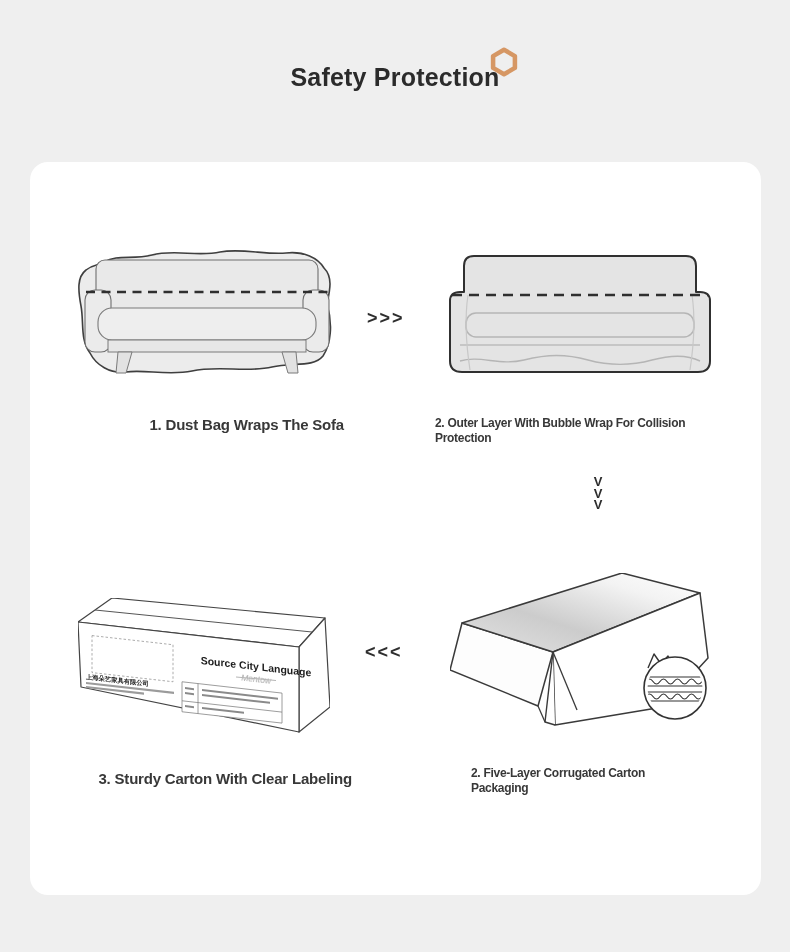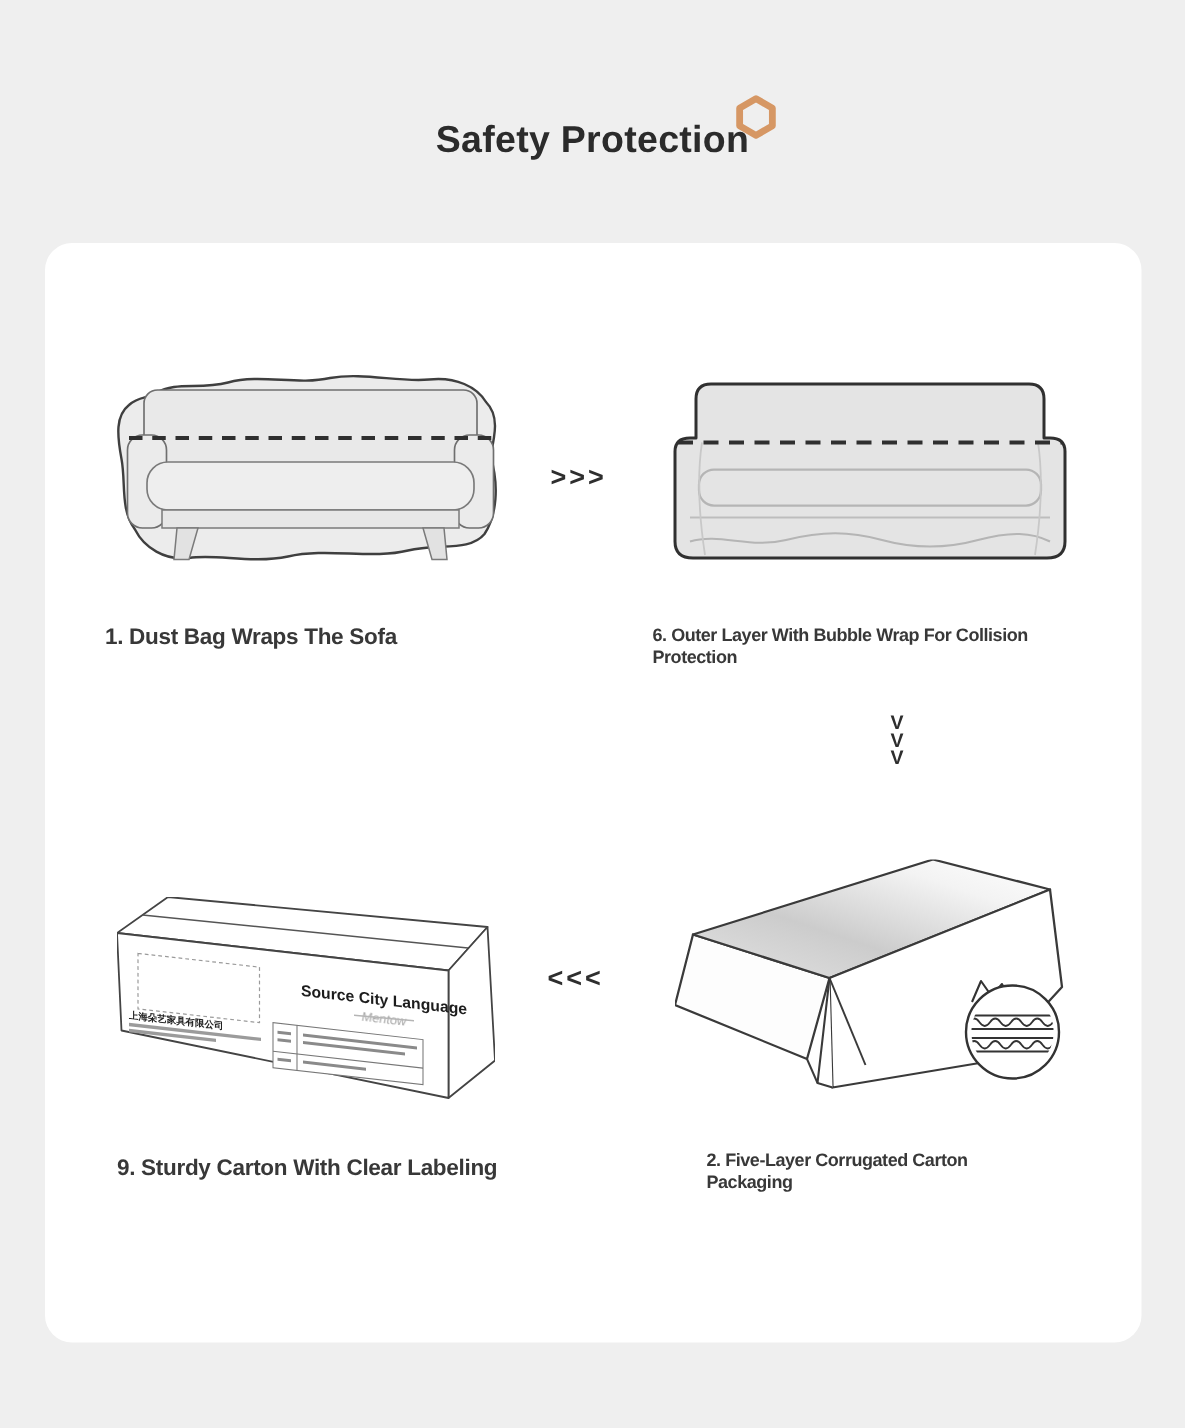--- a/index.html
+++ b/index.html
@@ -2,39 +2,39 @@
 <html><head>
 <meta charset="utf-8">
 <style>
   html,body{margin:0;padding:0;}
   body{
     width:790px;height:952px;position:relative;overflow:hidden;
     background:#efefef;
     font-family:"Liberation Sans",sans-serif;
   }
   .header{
-    position:absolute;left:0;top:58px;width:790px;height:70px;
+    position:absolute;left:0;top:42px;width:790px;height:70px;
     display:flex;align-items:center;justify-content:center;
   }
   .title-wrap{position:relative;display:inline-block;}
   .page-title{
     margin:0;font-size:25px;font-weight:700;color:#2b2b2b;letter-spacing:.2px;
   }
   .hex-icon{position:absolute;right:-20px;top:-16px;}
   .card{
     position:absolute;left:30px;top:162px;width:731px;height:733px;
     background:#ffffff;border-radius:18px;
   }
   .fig{position:absolute;}
   .caption{
     position:absolute;color:#383838;font-weight:700;
   }
   .cap-lg{font-size:15px;letter-spacing:-.2px;}
   .cap-sm{font-size:12px;line-height:15px;letter-spacing:-.3px;}
-  .cap-center{text-align:left;}
+  .cap-center{text-align:right;}
   .arrow{
     position:absolute;color:#2e2e2e;font-weight:700;
   }
   .arrow-h{font-size:18px;letter-spacing:2px;}
   .arrow-v{
     font-size:13px;line-height:11.5px;white-space:pre-line;text-align:center;width:24px;
   }
 </style>
 </head>
 <body>
@@ -73,21 +73,21 @@
              Q2,39 12,39 Z" fill="#e4e4e4" stroke="#303030" stroke-width="2" stroke-linejoin="round"></path>
     <rect x="18" y="60" width="228" height="24" rx="10" fill="none" stroke="#b5b5b5" stroke-width="1.5"></rect>
     <path d="M12,92 L252,92" fill="none" stroke="#bdbdbd" stroke-width="1.4"></path>
     <path d="M12,108 C32,102 52,113 76,107 S118,101 140,107 S182,113 204,107 S240,102 252,108" fill="none" stroke="#b5b5b5" stroke-width="1.4"></path>
     <path d="M20,42 C17,62 17,84 22,117" fill="none" stroke="#c8c8c8" stroke-width="1.2"></path>
     <path d="M244,42 C247,62 247,84 242,117" fill="none" stroke="#c8c8c8" stroke-width="1.2"></path>
     <line x1="4" y1="42" x2="260" y2="42" stroke="#2f2f2f" stroke-width="2.6" stroke-dasharray="10 7"></line>
   </svg>
 
   <div class="caption cap-lg cap-center" style="left:40px;top:254px;width:274px;">1. Dust Bag Wraps The Sofa</div>
-  <div class="caption cap-sm" style="left:405px;top:254px;width:285px;">6. Outer Layer With Bubble Wrap For Collision Protection</div>
+  <div class="caption cap-sm" style="left:405px;top:254px;width:285px;">2. Outer Layer With Bubble Wrap For Collision Protection</div>
 
   <div class="arrow arrow-v" style="left:556px;top:314px;">V
 V
 V</div>
 
   <svg class="fig" style="left:420px;top:411px;" width="290" height="160" viewBox="0 0 290 160">
     <defs>
       <linearGradient id="topshade" x1="0" y1="1" x2="1" y2="0">
         <stop offset="0" stop-color="#e3e3e3"></stop>
         <stop offset="0.38" stop-color="#cccccc"></stop>
@@ -144,15 +144,15 @@
         <rect x="107" y="58" width="9" height="2" fill="#8a8a8a"></rect>
         <rect x="107" y="71" width="9" height="2" fill="#8a8a8a"></rect>
         <rect x="124" y="53" width="76" height="2" fill="#8a8a8a"></rect>
         <rect x="124" y="58" width="68" height="2" fill="#8a8a8a"></rect>
         <rect x="124" y="71" width="42" height="2" fill="#8a8a8a"></rect>
       </g>
     </g>
   </svg>
 
   <div class="caption cap-sm" style="left:441px;top:604px;width:210px;">2. Five-Layer Corrugated Carton Packaging</div>
-  <div class="caption cap-lg cap-center" style="left:48px;top:608px;width:274px;">9. Sturdy Carton With Clear Labeling</div>
+  <div class="caption cap-lg cap-center" style="left:48px;top:608px;width:274px;">3. Sturdy Carton With Clear Labeling</div>
 
 </div>
 
 </body></html>

